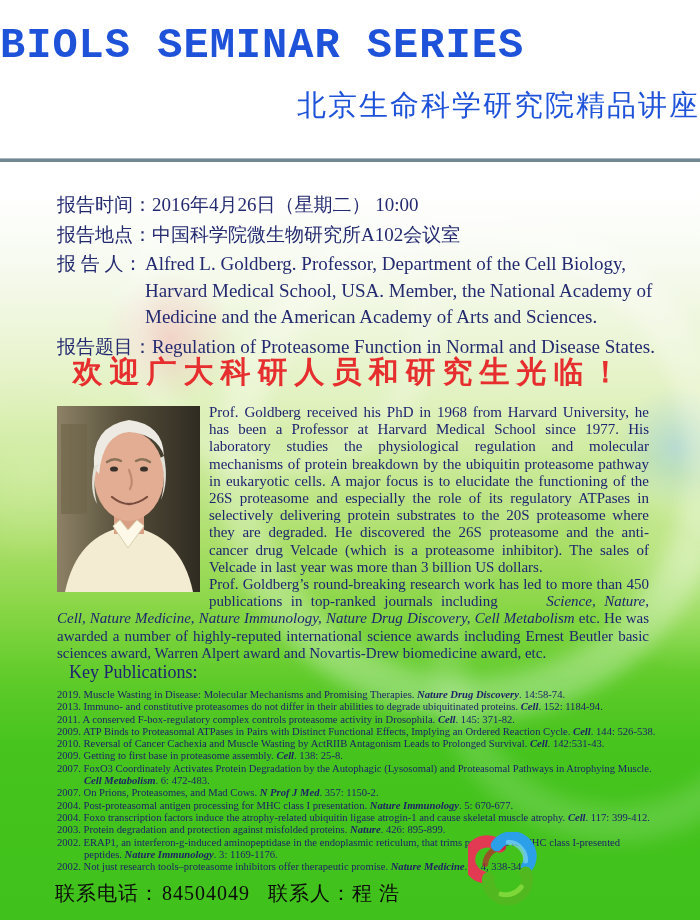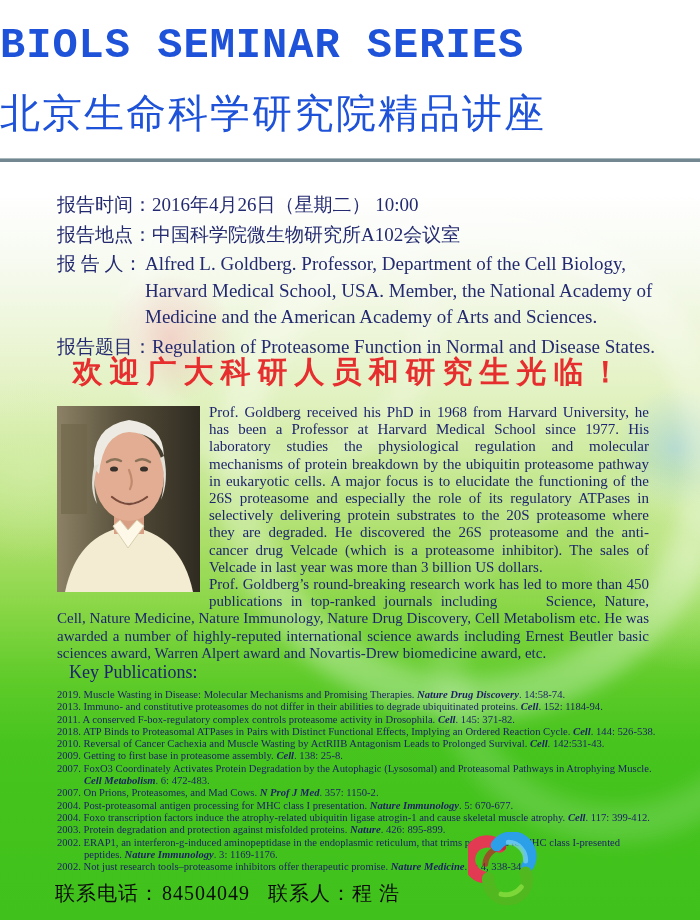--- a/index.html
+++ b/index.html
@@ -15,41 +15,41 @@
   }
   
   .wm{position:absolute;border-radius:50%;pointer-events:none;filter:blur(9px);}
   .wm1{left:215px;top:205px;width:430px;height:430px;border:42px solid rgba(255,255,255,.30);}
   .wm2{left:120px;top:160px;width:260px;height:260px;border:30px solid rgba(255,255,255,.22);}
   .wm3{left:430px;top:470px;width:300px;height:300px;border:36px solid rgba(255,255,255,.14);}
 
   .title-en{position:absolute;top:22px;left:0;width:100%;text-align:left;
     font-family:Liberation Mono, monospace;font-size:42px;font-weight:600;
     color:#1e52d9;letter-spacing:1px;}
-  .title-cn{position:absolute;top:86px;left:0;width:100%;text-align:left;
-    font-family:"Liberation Sans", sans-serif;font-size:40px;font-weight:500;
+  .title-cn{position:absolute;top:86px;left:0;width:100%;text-align:right;
+    font-family:"Liberation Sans", sans-serif;font-size:29px;font-weight:500;
     color:#1e52d9;letter-spacing:2px;}
   .divider{position:absolute;top:158px;left:0;width:700px;height:3px;
     background:#72878f;border-top:1px solid #a9b8bd;}
 
   .details{position:absolute;top:192px;left:57px;width:600px;color:#242a70;
     font-size:19px;line-height:26.5px;}
   .detail-row{display:flex;margin-bottom:3px;}
   .detail-label{flex:0 0 88px;white-space:nowrap;}
   .detail-value{flex:1;}
 
   .welcome{position:absolute;top:352px;left:0;width:100%;text-align:center;
     color:#e62e2e;font-size:30px;font-weight:bold;letter-spacing:7px;}
 
   .bio{position:absolute;top:404px;left:57px;width:592px;color:#1e2470;
     font-size:15px;line-height:17.2px;text-align:justify;}
   .bio .photo{float:left;width:143px;height:186px;margin:2px 9px 2px 0;
     display:block;background:#4d4636;}
   .bio p{margin:0;}
-  .it{margin-left:40px;}
+  .it{font-style:italic;margin-left:40px;}
 
   .pubs{position:absolute;top:662px;left:57px;width:600px;color:#1d2366;}
   .pubs-head{font-size:18px;margin:0 0 6px 12px;font-weight:normal;color:#1e2470;}
   .pub-item{font-size:10.6px;line-height:12.3px;padding-left:27px;text-indent:-27px;}
   .pub-journal{font-weight:bold;font-style:italic;}
 
   .contact{position:absolute;top:880px;left:55px;color:#0c0c0c;font-size:20px;
     letter-spacing:1px;}
   .contact .num{margin:0 18px 0 2px;}
 
@@ -125,21 +125,21 @@
     <p>Prof. Goldberg received his PhD in 1968 from Harvard University, he has been a Professor at Harvard Medical School since 1977. His laboratory studies the physiological regulation and molecular mechanisms of protein breakdown by the ubiquitin proteasome pathway in eukaryotic cells. A major focus is to elucidate the functioning of the 26S proteasome and especially the role of its regulatory ATPases in selectively delivering protein substrates to the 20S proteasome where they are degraded. He discovered the 26S proteasome and the anti-cancer drug Velcade (which is a proteasome inhibitor). The sales of Velcade in last year was more than 3 billion US dollars.</p>
     <p><span>Prof. Goldberg’s round-breaking research work has led to more than 450 publications in top-ranked journals including </span><span class="it">Science, Nature, Cell, Nature Medicine, Nature Immunology, Nature Drug Discovery, Cell Metabolism</span><span> etc. He was awarded a number of highly-reputed international science awards including Ernest Beutler basic sciences award, Warren Alpert award and Novartis-Drew biomedicine award, etc.</span></p>
   </div>
 
   <div class="pubs">
     <div class="pubs-head">Key Publications:</div>
     <div>
         <div class="pub-item"><span>2019. Muscle Wasting in Disease: Molecular Mechanisms and Promising Therapies. </span><span class="pub-journal">Nature Drug Discovery</span><span>. 14:58-74.</span></div>
         <div class="pub-item"><span>2013. Immuno- and constitutive proteasomes do not differ in their abilities to degrade ubiquitinated proteins. </span><span class="pub-journal">Cell</span><span>. 152: 1184-94.</span></div>
         <div class="pub-item"><span>2011. A conserved F-box-regulatory complex controls proteasome activity in Drosophila. </span><span class="pub-journal">Cell</span><span>. 145: 371-82.</span></div>
-        <div class="pub-item"><span>2018. ATP Binds to Proteasomal ATPases in Pairs with Distinct Functional Effects, Implying an Ordered Reaction Cycle. </span><span class="pub-journal">Cell</span><span>. 144: 526-538.</span></div>
+        <div class="pub-item"><span>2009. ATP Binds to Proteasomal ATPases in Pairs with Distinct Functional Effects, Implying an Ordered Reaction Cycle. </span><span class="pub-journal">Cell</span><span>. 144: 526-538.</span></div>
         <div class="pub-item"><span>2010. Reversal of Cancer Cachexia and Muscle Wasting by ActRIIB Antagonism Leads to Prolonged Survival. </span><span class="pub-journal">Cell</span><span>. 142:531-43.</span></div>
         <div class="pub-item"><span>2009. Getting to first base in proteasome assembly. </span><span class="pub-journal">Cell</span><span>. 138: 25-8.</span></div>
         <div class="pub-item"><span>2007. FoxO3 Coordinately Activates Protein Degradation by the Autophagic (Lysosomal) and Proteasomal Pathways in Atrophying Muscle. </span><span class="pub-journal">Cell Metabolism</span><span>. 6: 472-483.</span></div>
         <div class="pub-item"><span>2007. On Prions, Proteasomes, and Mad Cows. </span><span class="pub-journal">N Prof J Med</span><span>. 357: 1150-2.</span></div>
         <div class="pub-item"><span>2004. Post-proteasomal antigen processing for MHC class I presentation. </span><span class="pub-journal">Nature Immunology</span><span>. 5: 670-677.</span></div>
         <div class="pub-item"><span>2004. Foxo transcription factors induce the atrophy-related ubiquitin ligase atrogin-1 and cause skeletal muscle atrophy. </span><span class="pub-journal">Cell</span><span>. 117: 399-412.</span></div>
         <div class="pub-item"><span>2003. Protein degradation and protection against misfolded proteins. </span><span class="pub-journal">Nature</span><span>. 426: 895-899.</span></div>
         <div class="pub-item"><span>2002. ERAP1, an interferon-g-induced aminopeptidase in the endoplasmic reticulum, that trims precursors to MHC class I-presented peptides. </span><span class="pub-journal">Nature Immunology</span><span>. 3: 1169-1176.</span></div>
         <div class="pub-item"><span>2002. Not just research tools–proteasome inhibitors offer therapeutic promise. </span><span class="pub-journal">Nature Medicine</span><span>. 8: 4, 338-340.</span></div>
       </div>

